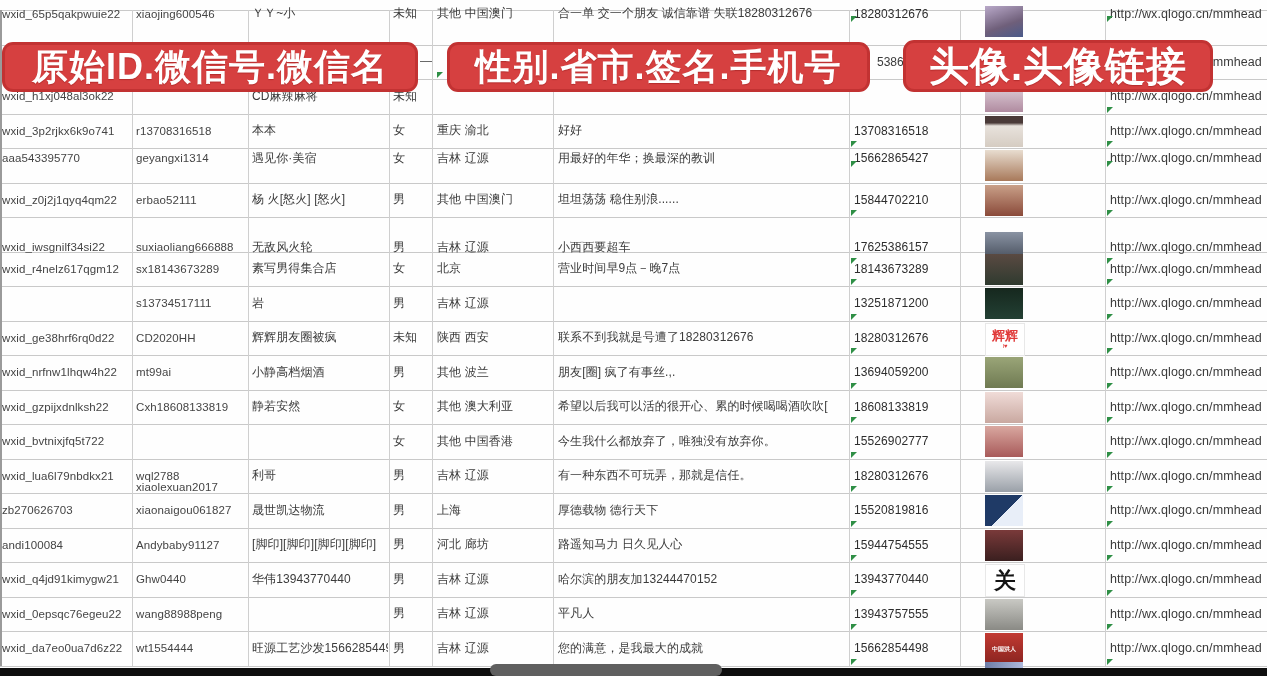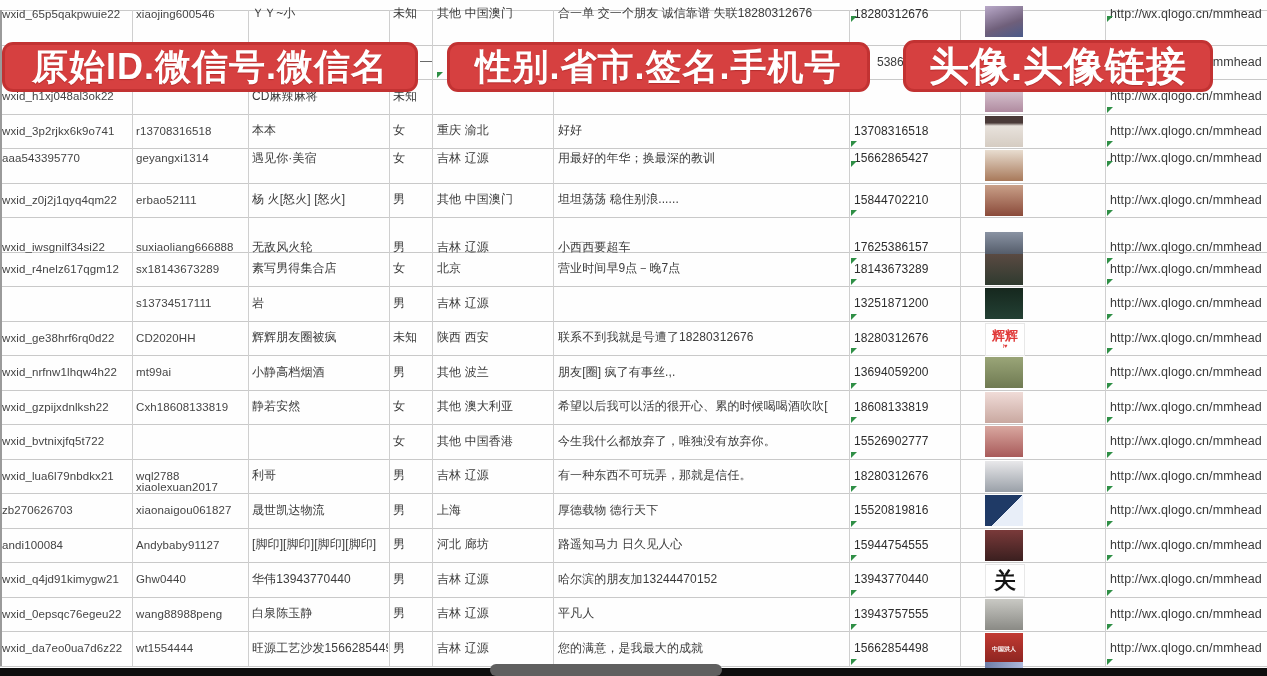--- a/index.html
+++ b/index.html
@@ -314,21 +314,20 @@
         <div class="cell url" style="left: 1110px; width: 157px;">http://wx.qlogo.cn/mmhead</div>
         <div class="avatar" style="left: 985px; background: rgb(255, 255, 255); border: 1px solid rgb(232, 232, 232);">
           <span class="lbl" style="color: rgb(20, 20, 20); font-size: 22px;">关</span>
         </div>
         <div class="gmark" style="left: 851px;"></div>
         <div class="gmark" style="left: 1107px;"></div>
       </div>
       <div class="row" style="top: 596.5px; height: 34.5px;">
         <div class="cell id" style="left: 2px; width: 128px;">wxid_0epsqc76egeu22</div>
         <div class="cell wxno" style="left: 136px; width: 110px;">wang88988peng</div>
-        <div class="cell name" style="left: 252px; width: 136px;">白泉陈玉静</div>
         <div class="cell gender" style="left: 393px; width: 37px;">男</div>
         <div class="cell region" style="left: 437px; width: 114px;">吉林 辽源</div>
         <div class="cell sig" style="left: 558px; width: 289px;">平凡人</div>
         <div class="cell phone" style="left: 854px; width: 104px;">13943757555</div>
         <div class="cell url" style="left: 1110px; width: 157px;">http://wx.qlogo.cn/mmhead</div>
         <div class="avatar" style="left: 985px; background: linear-gradient(rgb(201, 201, 196), rgb(138, 138, 133));"></div>
         <div class="gmark" style="left: 851px;"></div>
         <div class="gmark" style="left: 1107px;"></div>
       </div>
       <div class="row" style="top: 631px; height: 34.5px;">

